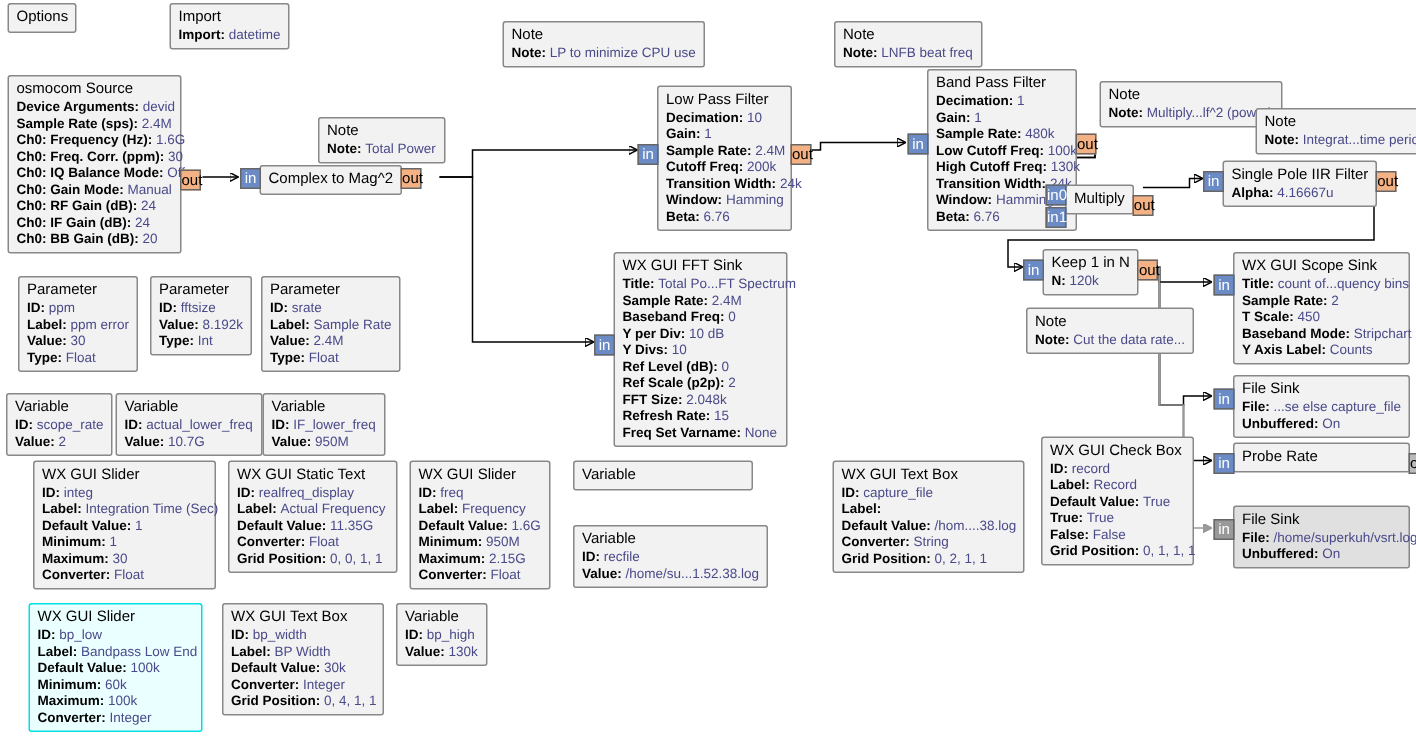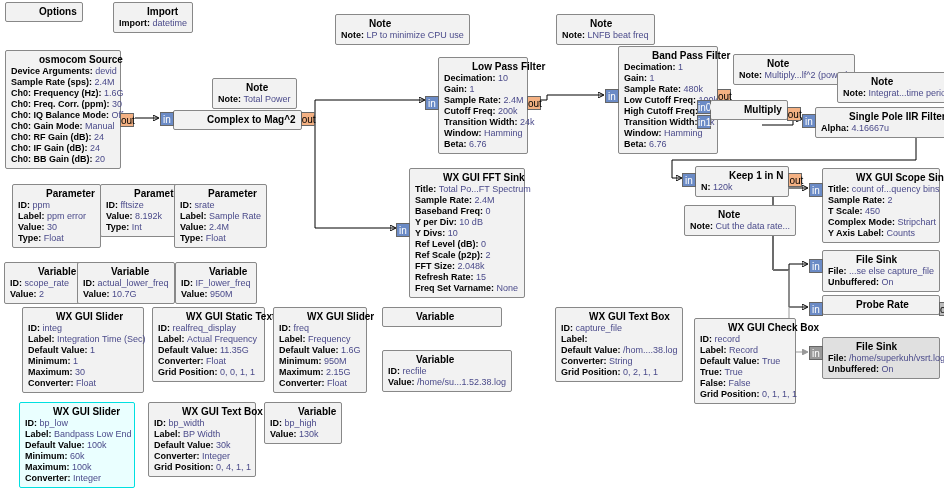--- a/index.html
+++ b/index.html
@@ -1,20 +1,20 @@
 <!DOCTYPE html>
 <html><head>
 <meta charset="utf-8">
 <style>
 * { box-sizing: border-box; margin: 0; padding: 0; }
 body { font-family: Arial, sans-serif; font-size: 9px; background: #fff; width: 944px; height: 500px; position: relative; overflow: hidden; }
 .block { position: absolute; background: #f2f2f2; border: 1px solid #888; border-radius: 2px; padding: 3px 5px; }
 .block.selected { border: 1.5px solid #00e0e0; background: #eaffff; }
 .block.disabled { background: #e0e0e0; }
-.block-title { font-weight: bold; font-size: 10px; color: #000; white-space: nowrap; margin-bottom: 1px; margin-left: 28px; }
+.block-title { font-weight: normal; font-size: 10px; color: #000; white-space: nowrap; margin-bottom: 1px; }
 .block-row { white-space: nowrap; line-height: 11px; font-size: 9px; }
 .block-row b { font-weight: bold; }
 .block-row .v { color: #4a4a8a; }
 .port { position: absolute; width: 14px; height: 14px; font-size: 10px; text-align: center; line-height: 14px; border: 1px solid #666; }
 .port.out { background: #f4b183; right: -14px; }
 .port.in { background: #6b8bc6; color: #fff; left: -14px; }
 svg.wires { position: absolute; top: 0; left: 0; width: 944px; height: 500px; pointer-events: none; }
 svg.wires path { fill: none; stroke: #000; stroke-width: 1; }
 svg.wires path.gray { stroke: #999; }
 .arrow { fill: #000; }
@@ -126,21 +126,21 @@
     </div>
     <div class="port out" style="top:42px">out</div>
   </div>
 
 <div class="block" style="left:733px;top:54px">
     <div class="block-title">Note</div>
     <div class="rows">
       <div class="block-row"><b>Note: </b><span class="v">Multiply...lf^2 (power)</span></div>
     </div>
   </div>
-<div class="block" style="left:710px;top:100px">
+<div class="block" style="left:710px;top:123px">
     <div class="port in" style="top:-1px">in0</div>
     <div class="port in" style="top:14px">in1</div>
     <div class="block-title">Multiply</div>
     <div class="port out" style="top:6px">out</div>
   </div>
 
 <div class="block" style="left:837px;top:72px">
     <div class="block-title">Note</div>
     <div class="rows">
       <div class="block-row"><b>Note: </b><span class="v">Integrat...time period.</span></div>
@@ -187,21 +187,21 @@
     </div>
   </div>
 
 <div class="block" style="left:822px;top:168px;width:118px">
     <div class="port in" style="top:14px">in</div>
     <div class="block-title">WX GUI Scope Sink</div>
     <div class="rows">
       <div class="block-row"><b>Title: </b><span class="v">count of...quency bins</span></div>
       <div class="block-row"><b>Sample Rate: </b><span class="v">2</span></div>
       <div class="block-row"><b>T Scale: </b><span class="v">450</span></div>
-      <div class="block-row"><b>Complex Mode: </b><span class="v">Stripchart</span></div>
+      <div class="block-row"><b>Baseband Mode: </b><span class="v">Stripchart</span></div>
       <div class="block-row"><b>Y Axis Label: </b><span class="v">Counts</span></div>
     </div>
   </div>
 <div class="block" style="left:822px;top:250px;width:118px">
     <div class="port in" style="top:8px">in</div>
     <div class="block-title">File Sink</div>
     <div class="rows">
       <div class="block-row"><b>File: </b><span class="v">...se else capture_file</span></div>
       <div class="block-row"><b>Unbuffered: </b><span class="v">On</span></div>
     </div>
@@ -316,21 +316,21 @@
 <div class="block" style="left:555px;top:307px;width:128px">
     <div class="block-title">WX GUI Text Box</div>
     <div class="rows">
       <div class="block-row"><b>ID: </b><span class="v">capture_file</span></div>
       <div class="block-row"><b>Label: </b><span class="v"></span></div>
       <div class="block-row"><b>Default Value: </b><span class="v">/hom....38.log</span></div>
       <div class="block-row"><b>Converter: </b><span class="v">String</span></div>
       <div class="block-row"><b>Grid Position: </b><span class="v">0, 2, 1, 1</span></div>
     </div>
   </div>
-<div class="block" style="left:694px;top:318px;width:102px">
+<div class="block" style="left:694px;top:291px;width:102px">
     <div class="block-title">WX GUI Check Box</div>
     <div class="rows">
       <div class="block-row"><b>ID: </b><span class="v">record</span></div>
       <div class="block-row"><b>Label: </b><span class="v">Record</span></div>
       <div class="block-row"><b>Default Value: </b><span class="v">True</span></div>
       <div class="block-row"><b>True: </b><span class="v">True</span></div>
       <div class="block-row"><b>False: </b><span class="v">False</span></div>
       <div class="block-row"><b>Grid Position: </b><span class="v">0, 1, 1, 1</span></div>
     </div>
   </div>

